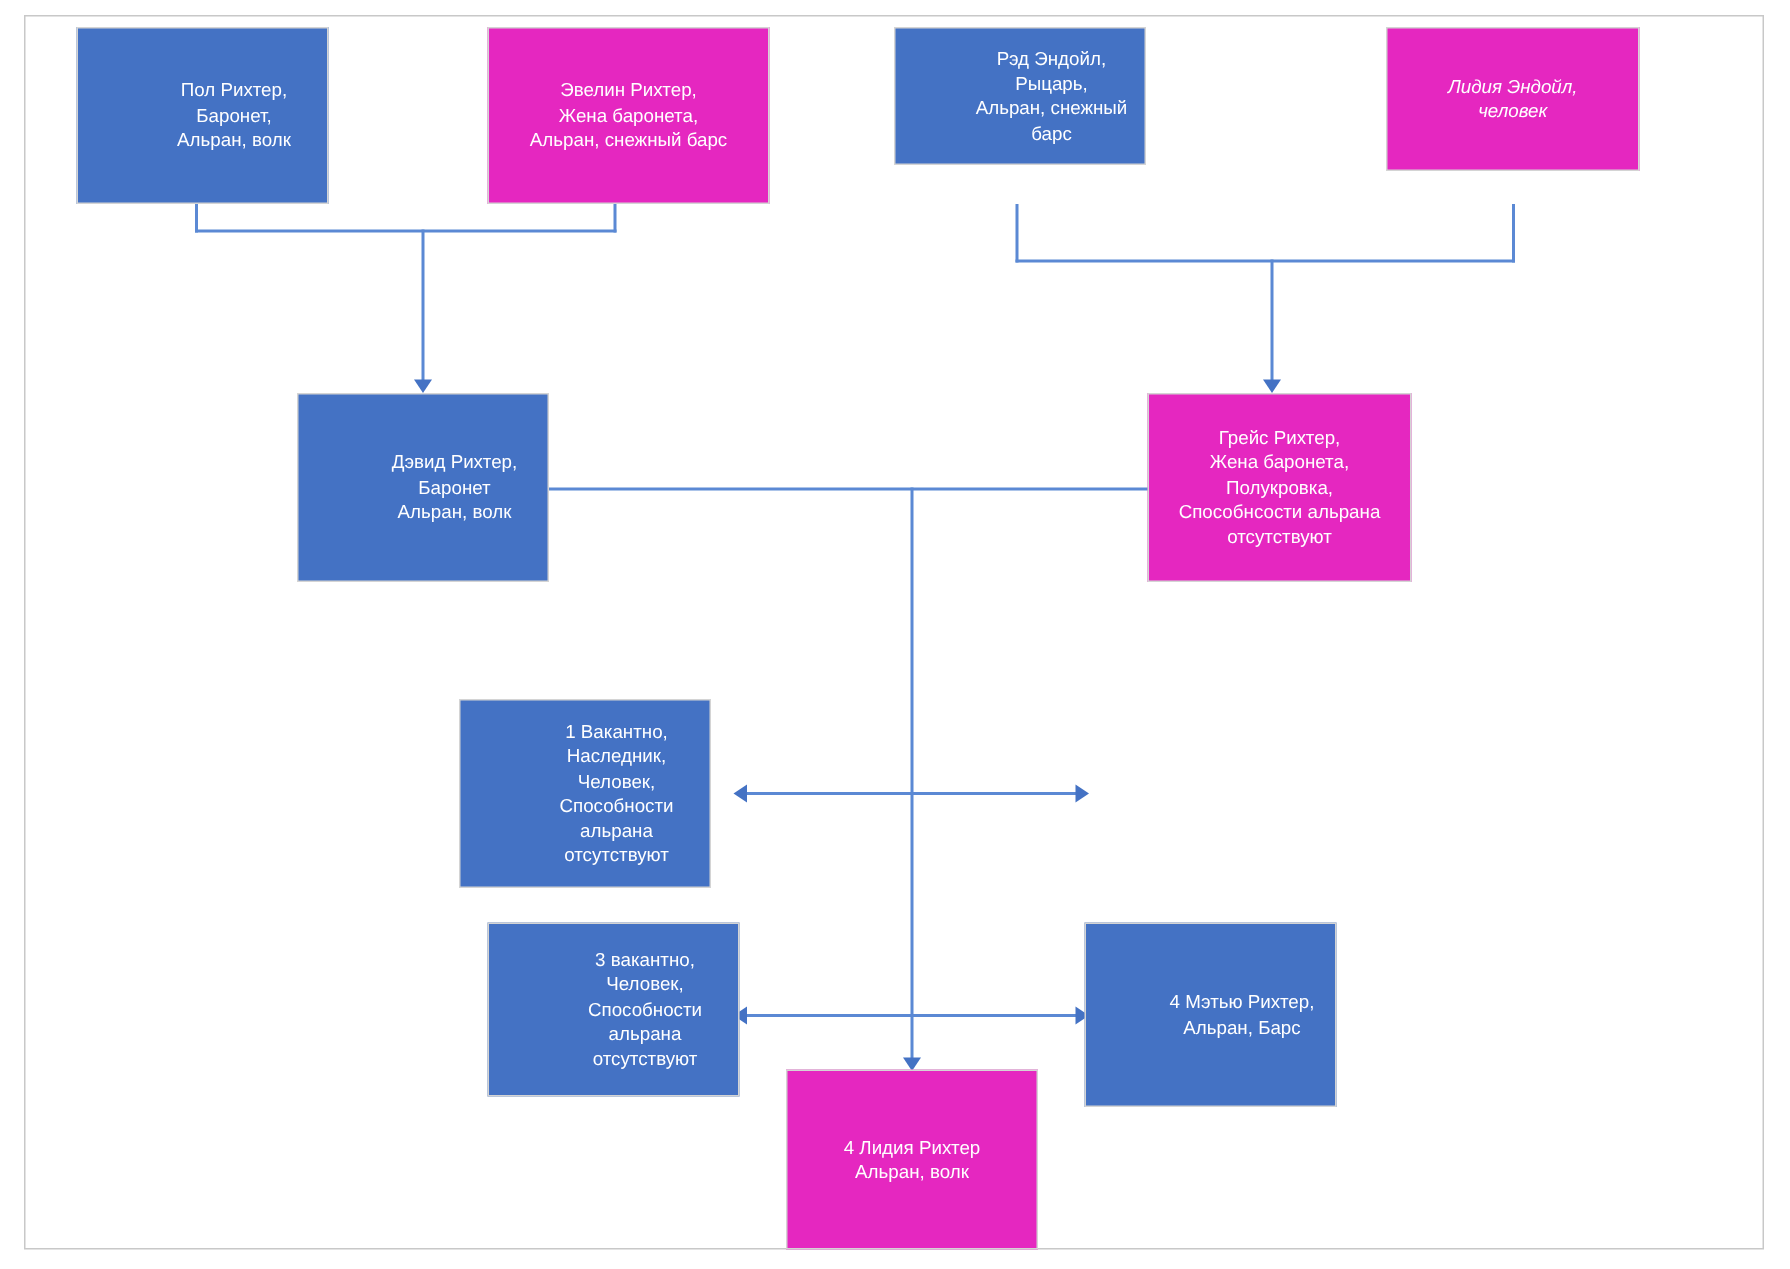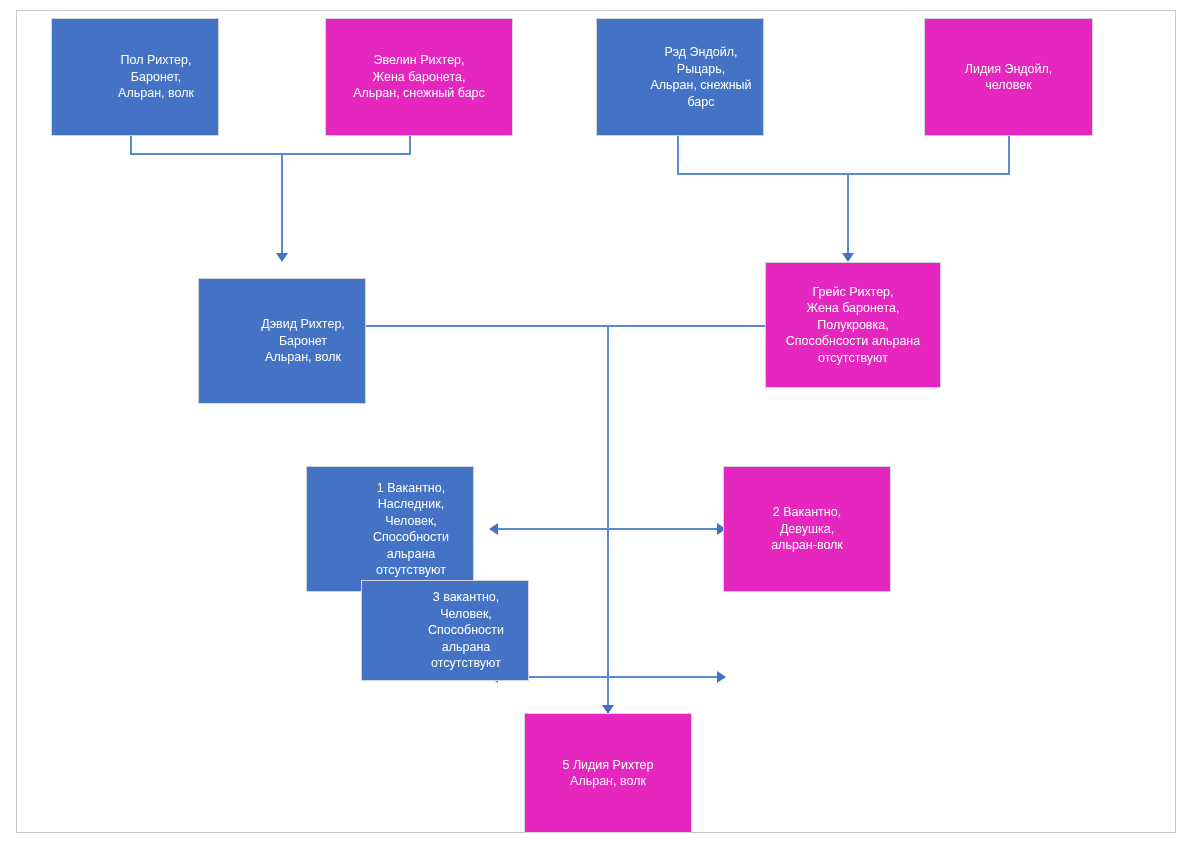--- a/index.html
+++ b/index.html
@@ -106,48 +106,47 @@
   <div class="arrow right" style="left:717px; top:671px;"></div>
 
   <div class="node blue" style="left:51px; top:18px; width:168px; height:118px;">Пол Рихтер,
 Баронет,
 Альран, волк</div>
 
   <div class="node magenta" style="left:325px; top:18px; width:188px; height:118px;">Эвелин Рихтер,
 Жена баронета,
 Альран, снежный барс</div>
 
-  <div class="node blue" style="left:596px; top:18px; width:168px; height:118px;">Рэд Эндойл,
+  <div class="node blue" style="left:596px; top:18px; width:168px; height:92px;">Рэд Эндойл,
 Рыцарь,
 Альран, снежный барс</div>
 
-  <div class="node magenta" style="left:924px; top:18px; width:169px; height:118px;">Лидия Эндойл,
+  <div class="node magenta" style="left:924px; top:18px; width:169px; height:96px;font-style:italic;">Лидия Эндойл,
 человек</div>
 
-  <div class="node blue" style="left:198px; top:262px; width:168px; height:126px;margin-top:16px;">Дэвид Рихтер,
+  <div class="node blue" style="left:198px; top:262px; width:168px; height:126px;">Дэвид Рихтер,
 Баронет
 Альран, волк</div>
 
   <div class="node magenta" style="left:765px; top:262px; width:176px; height:126px;">Грейс Рихтер,
 Жена баронета,
 Полукровка,
 Способнсости альрана
 отсутствуют</div>
 
   <div class="node blue" style="left:306px; top:466px; width:168px; height:126px;">1 Вакантно,
 Наследник,
 Человек,
 Способности альрана
 отсутствуют</div>
 
-  <div class="node magenta" style="left:723px; top:466px; width:168px; height:126px;">2 Вакантно,
-Девушка,
-альран-волк</div>
 
-  <div class="node blue" style="left:325px; top:580px; width:168px; height:101px;margin-left:36px;">3 вакантно,
+  <div class="node blue" style="left:325px; top:615px; width:168px; height:116px;">3 вакантно,
 Человек,
 Способности альрана
 отсутствуют</div>
 
+  <div class="node blue" style="left:723px; top:615px; width:168px; height:123px;">4 Мэтью Рихтер,
+Альран, Барс</div>
 
-  <div class="node magenta" style="left:524px; top:713px; width:168px; height:120px;">5 Лидия Рихтер
+  <div class="node magenta" style="left:524px; top:713px; width:168px; height:120px;">4 Лидия Рихтер
 Альран, волк</div>
 </div>
 
 </body></html>

